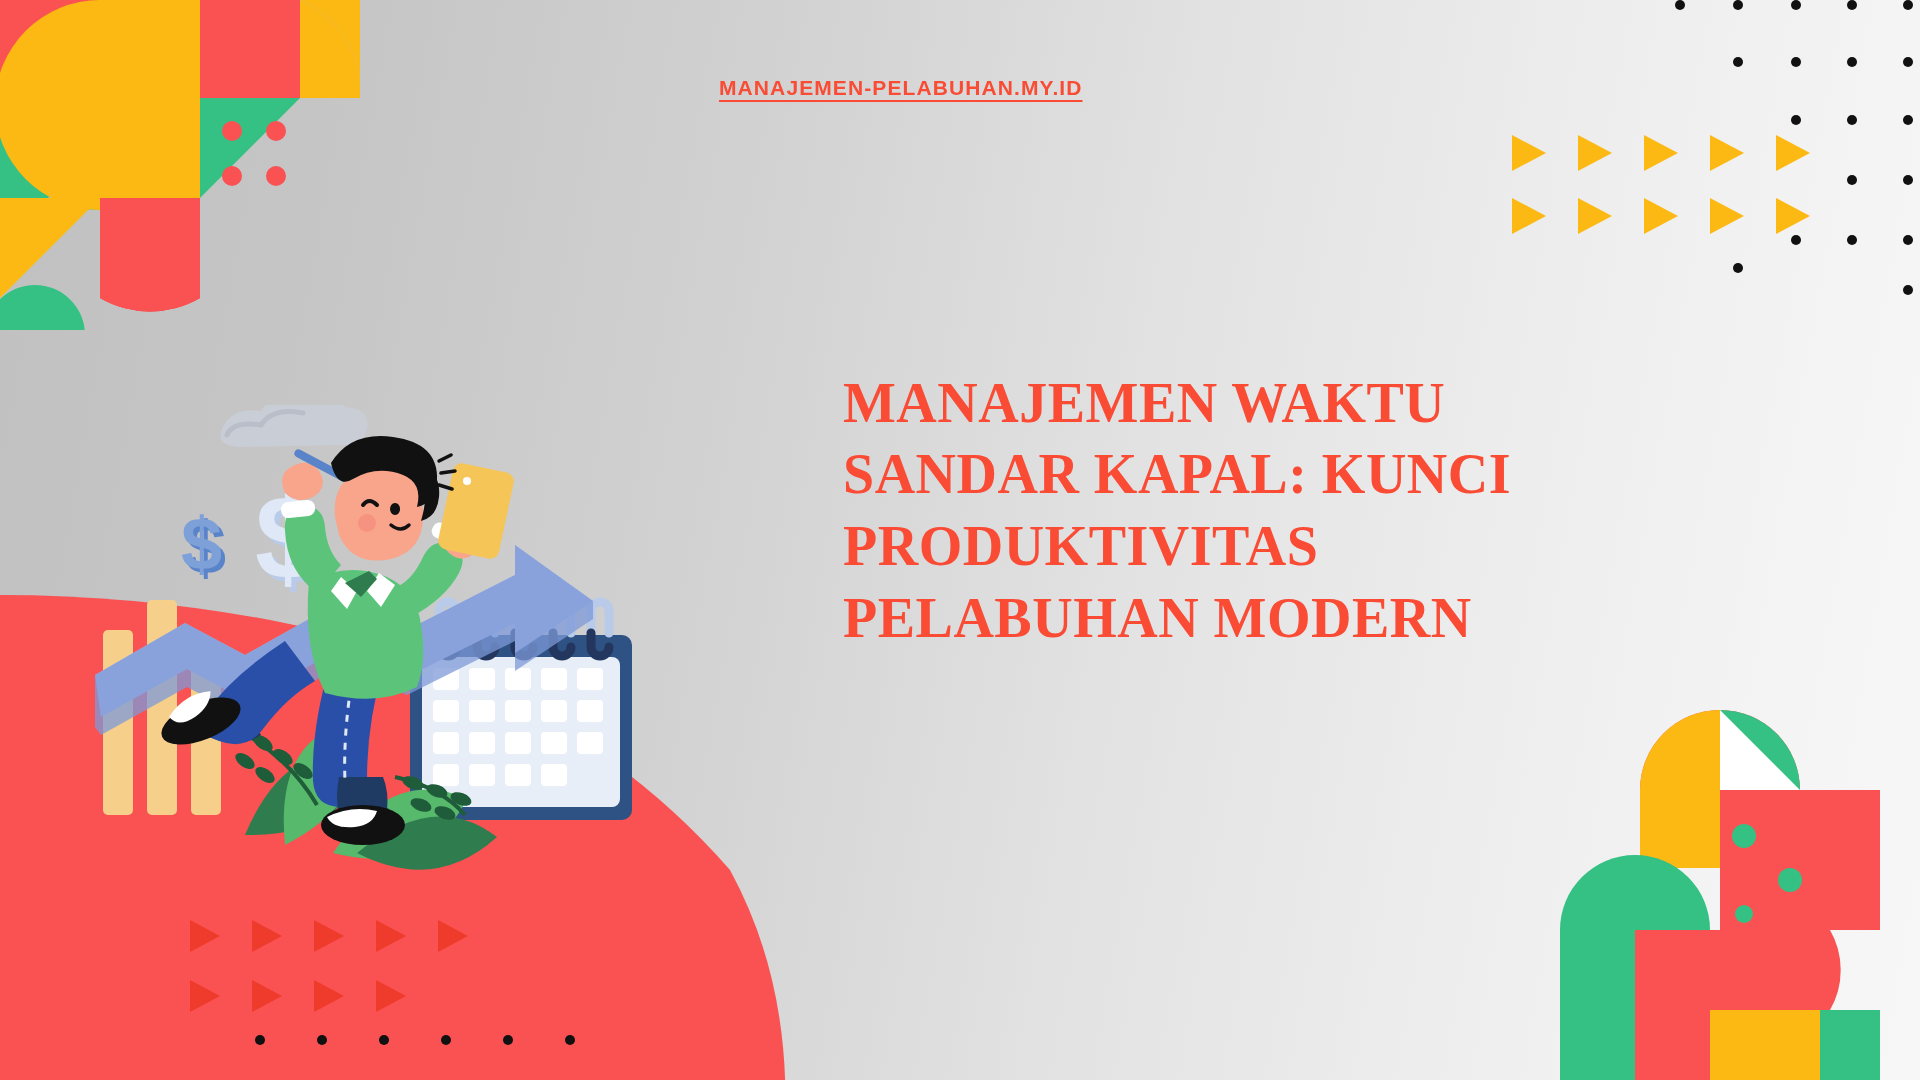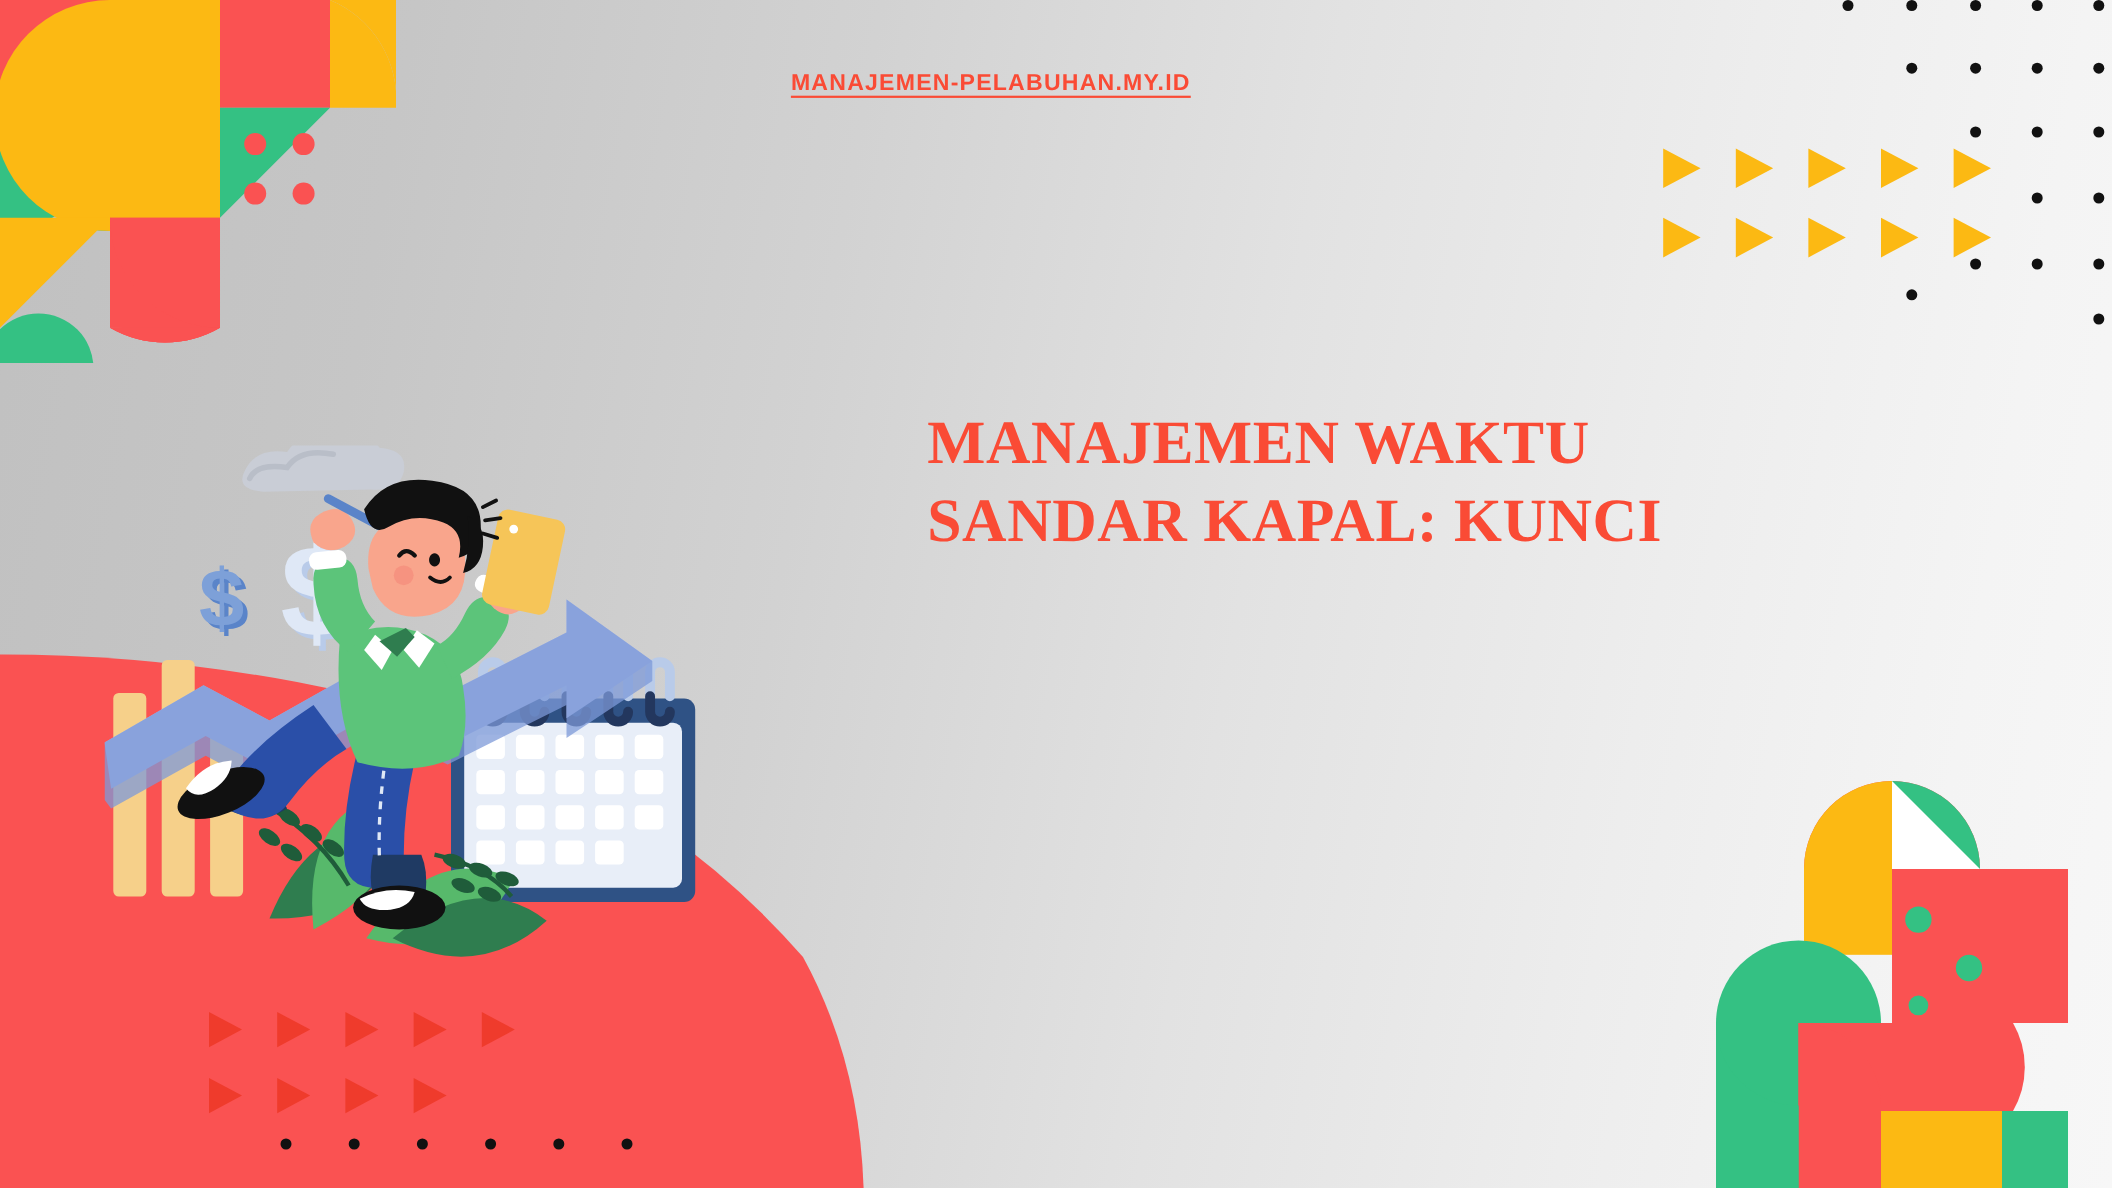--- a/index.html
+++ b/index.html
@@ -17,21 +17,21 @@
   #tl{position:absolute;left:0;top:0;width:360px;height:330px;}
 
   
   #tr{position:absolute;right:0;top:0;width:520px;height:300px;}
 
   
   #br{position:absolute;right:0;bottom:0;width:430px;height:420px;}
 
   
   .url{
-    position:absolute;left:719px;top:64px;
+    position:absolute;left:719px;top:76px;
     font-size:21px;font-weight:bold;letter-spacing:1.1px;
     color:#fa4b35;text-decoration:underline;
     text-underline-offset:5px;
     white-space:nowrap;
     font-family:"Liberation Sans", sans-serif;
   }
 
   
   .headline{
     position:absolute;left:843px;top:330px;width:820px;
@@ -349,15 +349,17 @@
       </g>
 
     </svg>
   </div>
 
   <a class="url" href="#">MANAJEMEN-PELABUHAN.MY.ID</a>
 
   <h1 class="headline">
     <span class="ln">MANAJEMEN WAKTU</span>
     <span class="ln">SANDAR KAPAL: KUNCI</span>
+    <span class="ln">PRODUKTIVITAS</span>
+    <span class="ln">PELABUHAN MODERN</span>
   </h1>
 
 </div>
 
 </body></html>

